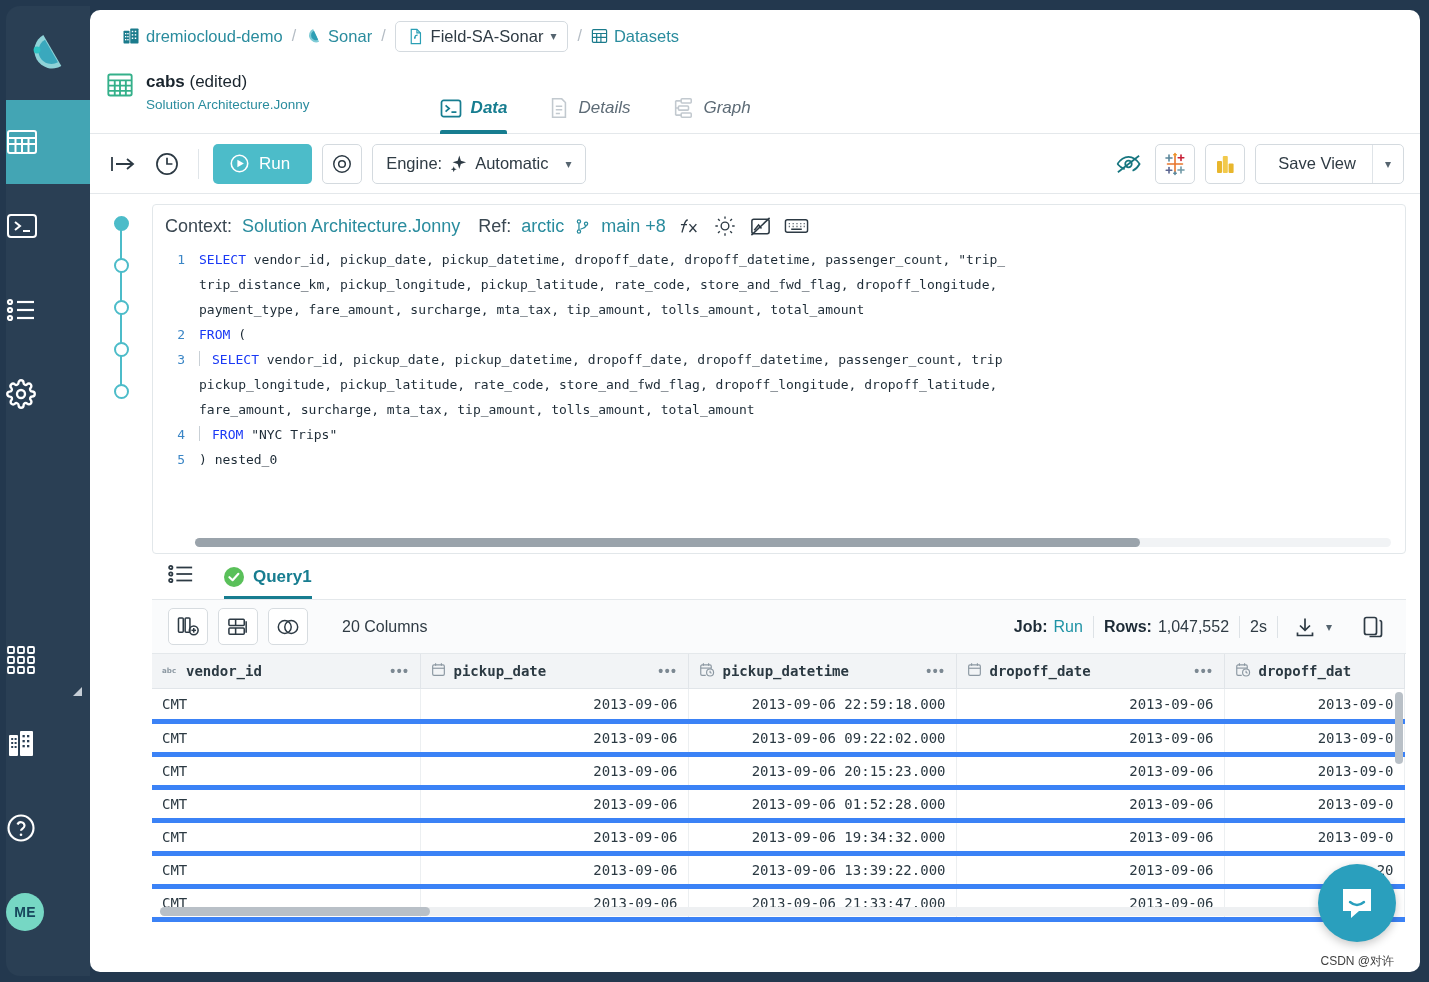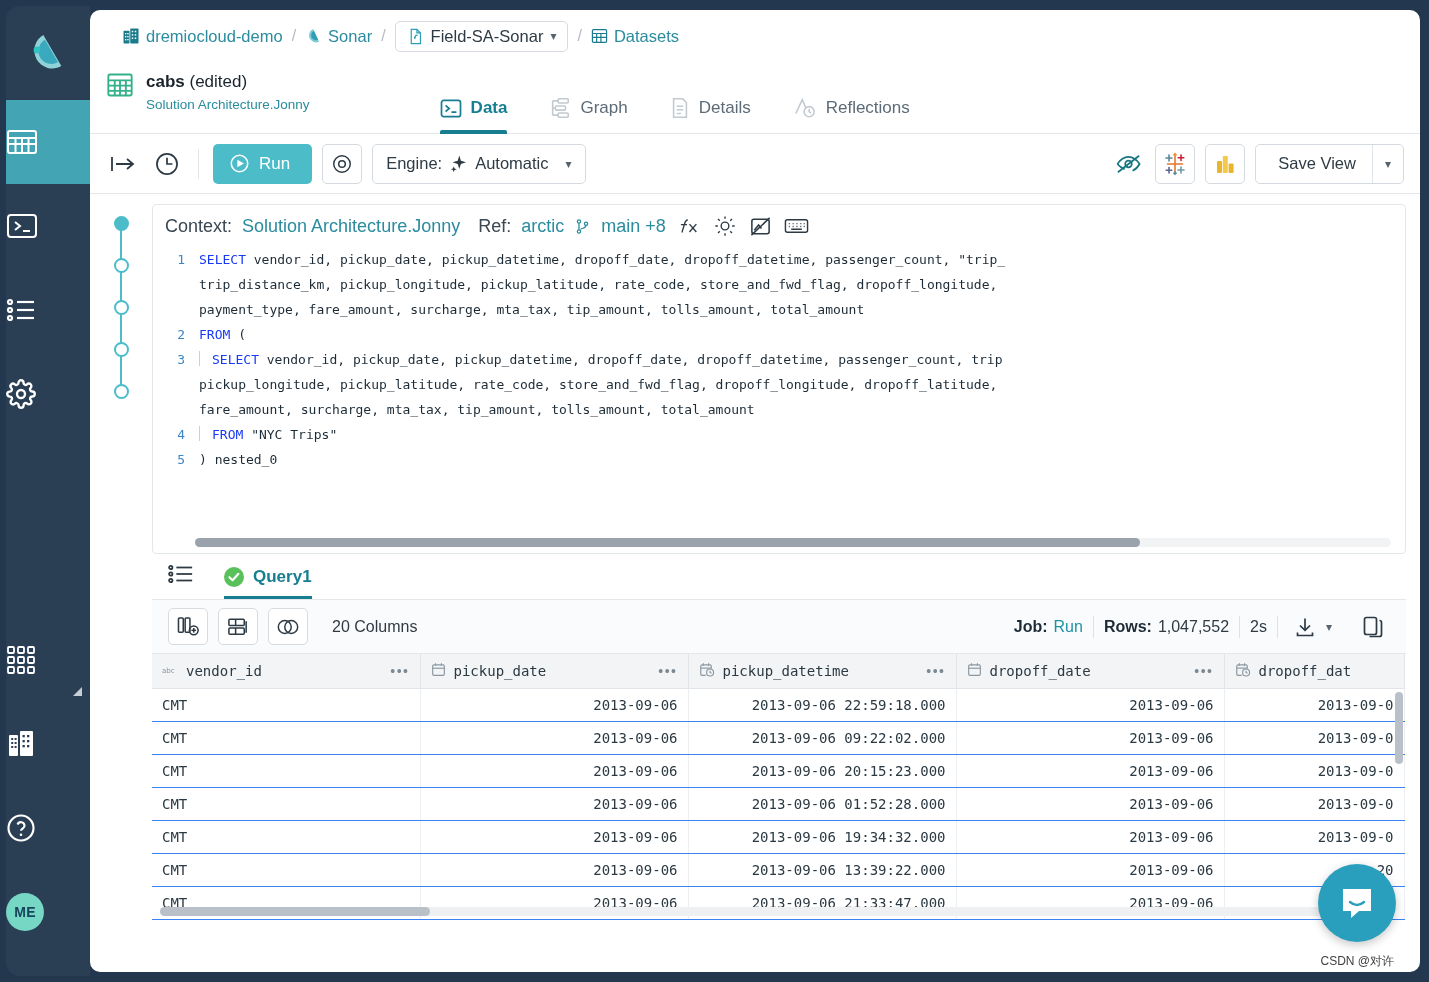--- a/index.html
+++ b/index.html
@@ -74,21 +74,21 @@
     height: 72px; display: flex; align-items: flex-start;
     border-bottom: 1px solid #e4e8eb;
     padding: 0 16px;
   }
   .ds-icon-wrap { padding-top: 10px; margin-right: 12px; }
   .ds-titles { padding-top: 10px; }
   .ds-title { font-size: 17px; color: #19242d; }
   .ds-title b { font-weight: bold; }
   .ds-title span.edited { font-weight: normal; }
   .ds-sub { font-size: 13.5px; color: #2a8c9e; margin-top: 5px; cursor: pointer; }
-  .tabs { display: flex; align-items: flex-end; margin-left: 130px; gap: 42px; height: 72px; }
+  .tabs { display: flex; align-items: flex-end; margin-left: 130px; gap: 42px; height: 72px; font-style: italic; }
   .tab {
     display: flex; align-items: center; gap: 9px;
     font-size: 17px; color: #5d6b76; cursor: pointer;
     height: 72px; padding-top: 20px; position: relative;
   }
   .tab.active { color: #177d90; font-weight: bold; }
   .tab.active::after {
     content: ""; position: absolute; left: 0; right: 0; bottom: 0;
     height: 4px; background: #177d90; border-radius: 2px 2px 0 0;
   }
@@ -207,43 +207,43 @@
     width: 40px; height: 37px; border: 1px solid #d7dce0;
     border-radius: 5px; background: #fff; display: flex;
     align-items: center; justify-content: center; cursor: pointer;
   }
   .filter-input {
     width: 238px; height: 37px; border: 1px solid #d7dce0;
     border-radius: 5px; background: #fff; padding: 0 12px;
     font-size: 15.5px; color: #2f3b44; font-family: inherit;
   }
   .filter-input::placeholder { color: #a8b1b9; }
-  .rt-text { font-size: 16px; color: #2f3b44; margin-left: 14px; }
+  .rt-text { font-size: 16px; color: #2f3b44; margin-left: 24px; }
   .rt-sep { width: 1px; height: 22px; background: #dde2e6; }
   .rt-lbl { font-size: 16px; color: #1d2b36; font-weight: bold; }
   .rt-val { font-size: 16px; color: #2f3b44; }
   .rt-link { font-size: 16px; color: #1f93a5; cursor: pointer; }
 
   
   .tbl-wrap { position: relative; height: 268px; overflow: hidden; background: #fff; }
   table.grid { border-collapse: collapse; table-layout: fixed; width: 1240px; }
   table.grid th {
-    background: #f2f4f6; height: 34px; font-weight: normal;
+    background: #f2f4f6; height: 34px; font-weight: bold;
     font-size: 14.5px; color: #2b3views; border-right: 1px solid #e1e5e9;
     border-bottom: 1px solid #e1e5e9;
   }
   .th-inner {
     display: flex; align-items: center; gap: 8px;
     padding: 0 10px; color: #2b3942;
     font-family: "DejaVu Sans Mono", monospace; font-size: 14px;
   }
   .th-inner .dots { margin-left: auto; color: #7c8892; letter-spacing: 1.5px; font-family: "Liberation Sans", sans-serif; }
   table.grid td {
     height: 33px; border-right: 1px solid #eceff1;
-    border-bottom: 1px solid #3b82f6;
+    border-bottom: 5px solid #3b82f6;
     font-family: "DejaVu Sans Mono", monospace;
     font-size: 14px; color: #2b3942; padding: 0 10px; margin-top: 20px;
   }
   td.num { text-align: right; }
   .vscroll-track {
     position: absolute; right: 3px; top: 34px; width: 8px; bottom: 22px;
     background: transparent;
   }
   .vscroll-thumb {
     position: absolute; right: 3px; top: 38px; width: 8px; height: 72px;
@@ -450,47 +450,39 @@
       <div class="tabs">
         <div class="tab active">
           <svg width="22" height="19" viewBox="0 0 24 21" fill="none" stroke="#177d90" stroke-width="1.9">
             <rect x="1.5" y="1.5" width="21" height="18" rx="2.5"></rect>
             <polyline points="6,7 10,10.5 6,14"></polyline>
               <line x1="12.5" y1="14.5" x2="18" y2="14.5"></line>
           </svg>
           <span>Data</span>
         </div>
         <div class="tab">
+          <svg width="20" height="22" viewBox="0 0 20 24" fill="none" stroke="#c2c9cf" stroke-width="1.7">
+            <path d="M3 2 h10 l4 4 v16 H3 z"></path>
+              <line x1="6.5" y1="10" x2="13.5" y2="10"></line>
+            <line x1="6.5" y1="14" x2="13.5" y2="14"></line>
+              <line x1="6.5" y1="18" x2="11" y2="18"></line>
+          </svg>
+          <span>Details</span>
+        </div>
+        <div class="tab">
           <svg width="22" height="22" viewBox="0 0 24 24" fill="none" stroke="#c2c9cf" stroke-width="1.7">
             <rect x="10" y="2" width="11" height="4.5" rx="1"></rect>
             <rect x="7" y="9.8" width="11" height="4.5" rx="1"></rect>
             <rect x="10" y="17.5" width="11" height="4.5" rx="1"></rect>
             <path d="M4 4.2 V19.8"></path>
               <path d="M4 4.2 h6"></path>
               <path d="M4 12 h3"></path>
               <path d="M4 19.8 h6"></path>
           </svg>
           <span>Graph</span>
-        </div>
-        <div class="tab">
-          <svg width="20" height="22" viewBox="0 0 20 24" fill="none" stroke="#c2c9cf" stroke-width="1.7">
-            <path d="M3 2 h10 l4 4 v16 H3 z"></path>
-              <line x1="6.5" y1="10" x2="13.5" y2="10"></line>
-            <line x1="6.5" y1="14" x2="13.5" y2="14"></line>
-              <line x1="6.5" y1="18" x2="11" y2="18"></line>
-          </svg>
-          <span>Details</span>
-        </div>
-        <div class="tab">
-          <svg width="24" height="22" viewBox="0 0 26 24" fill="none" stroke="#c2c9cf" stroke-width="1.7">
-            <path d="M3 18 L10 3 L14 12"></path>
-            <circle cx="17.5" cy="16" r="5.5"></circle>
-            <path d="M17.5 13 v3 l2 1.5"></path>
-          </svg>
-          <span>Reflections</span>
         </div>
       </div>
     </div>
 
     <div class="toolbar">
       <div class="tb-icon">
         <svg width="26" height="20" viewBox="0 0 26 20" fill="none" stroke="#2d3a44" stroke-width="1.8">
           <line x1="2" y1="3" x2="2" y2="17"></line>
             <line x1="6" y1="10" x2="23" y2="10"></line>
             <polyline points="17,5 23,10 17,15"></polyline>

